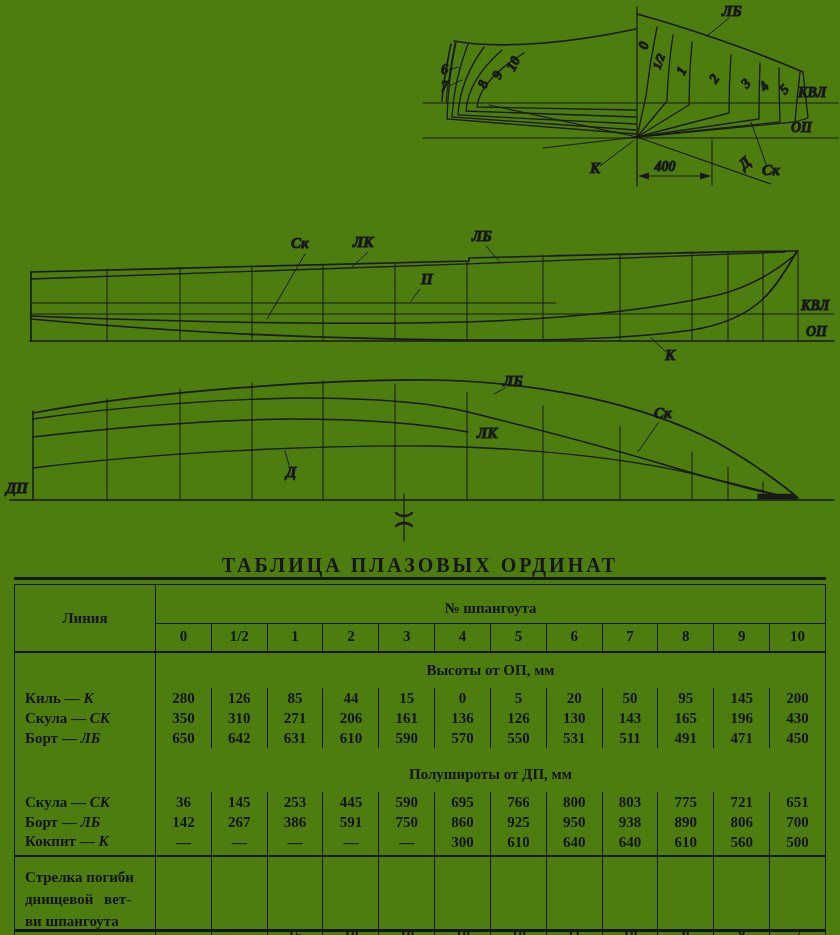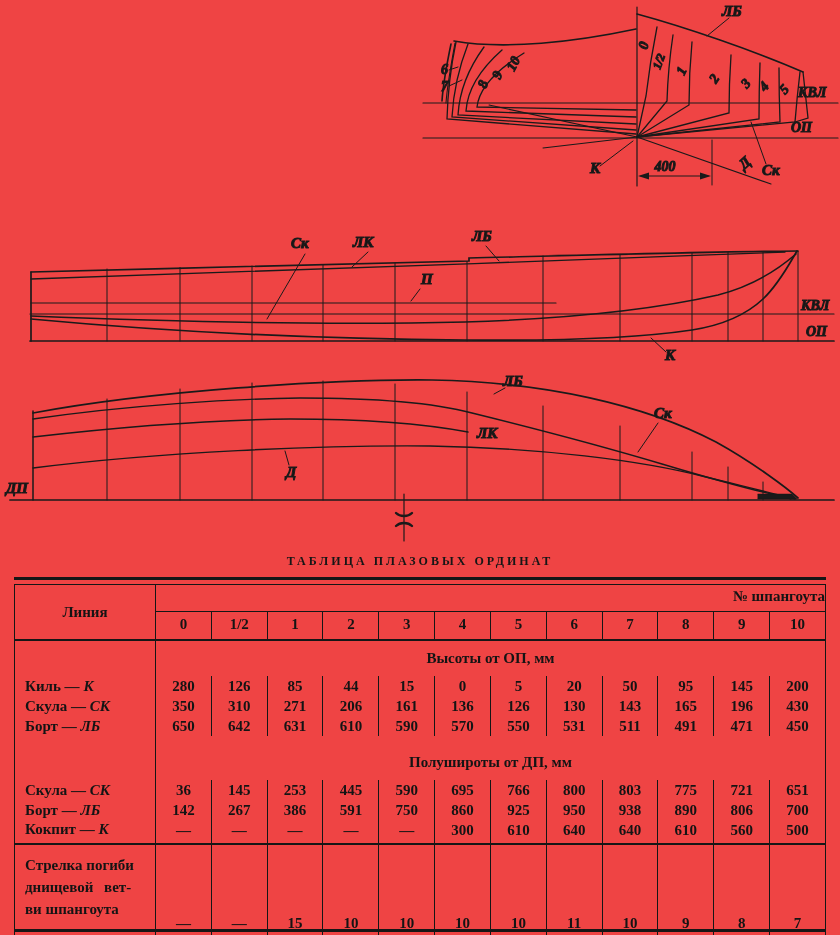--- a/index.html
+++ b/index.html
@@ -1,38 +1,38 @@
 <!DOCTYPE html>
 <html><head>
 <meta charset="utf-8">
 <style>
   html,body{margin:0;padding:0;background:#e8e8e4;}
-  #page{position:relative;width:840px;height:935px;background:#ef4444;color:#161616;
+  #page{position:relative;width:840px;height:935px;background:#4d7c0f;color:#161616;
         font-family:"Liberation Serif",serif;overflow:hidden;}
   svg{position:absolute;left:0;top:0;}
   svg text{fill:#161616;font-family:"Liberation Serif",serif;font-weight:bold;font-style:italic;}
   .lab15{font-size:15px;} .lab14{font-size:14px;} .lab12{font-size:12px;}
 
   
   #caption{position:absolute;left:30px;top:172px;font-size:15.5px;line-height:21px;}
   #caption .l1{font-style:italic;letter-spacing:.5px;}
   #caption .l2{letter-spacing:.3px;}
   #caption .l2 i{font-style:italic;}
 
   
   #tbl-title{position:absolute;left:0;top:554px;width:840px;text-align:center;
-             font-weight:bold;font-size:12px;letter-spacing:3px;}
+             font-weight:bold;font-size:20px;letter-spacing:3px;}
   .rule{position:absolute;background:#161616;}
   #tablewrap{position:absolute;left:14px;top:584px;width:812px;}
   table{border-collapse:collapse;table-layout:fixed;width:812px;
         font-weight:bold;font-size:15px;color:#141414;}
   th,td{text-align:center;padding:0;font-weight:bold;}
   table{border:1.6px solid #161616;}
   .linia{border-right:1.6px solid #161616;font-size:15px;}
-  .span-head{border-bottom:1.4px solid #161616;padding:3px 0 6px;text-align:right;}
+  .span-head{border-bottom:1.4px solid #161616;padding:15px 0 6px;}
   th.st{padding:4px 0 6px;}
   th.st + th.st{border-left:1.4px solid #161616;}
   thead{border-bottom:2.6px solid #161616;}
   td.lbl{text-align:left;padding-left:10px;border-right:1.6px solid #161616;}
   td.lbl i{font-style:italic;}
   td.sec{padding:9px 0 9px;}
   tr.secrow:not(:first-child) td.sec{padding-top:18px;}
   td.val{padding:1.5px 0;}
   td.val + td.val{border-left:1.4px solid #161616;}
   tbody tr:nth-last-child(2) td{padding-bottom:4px;}

